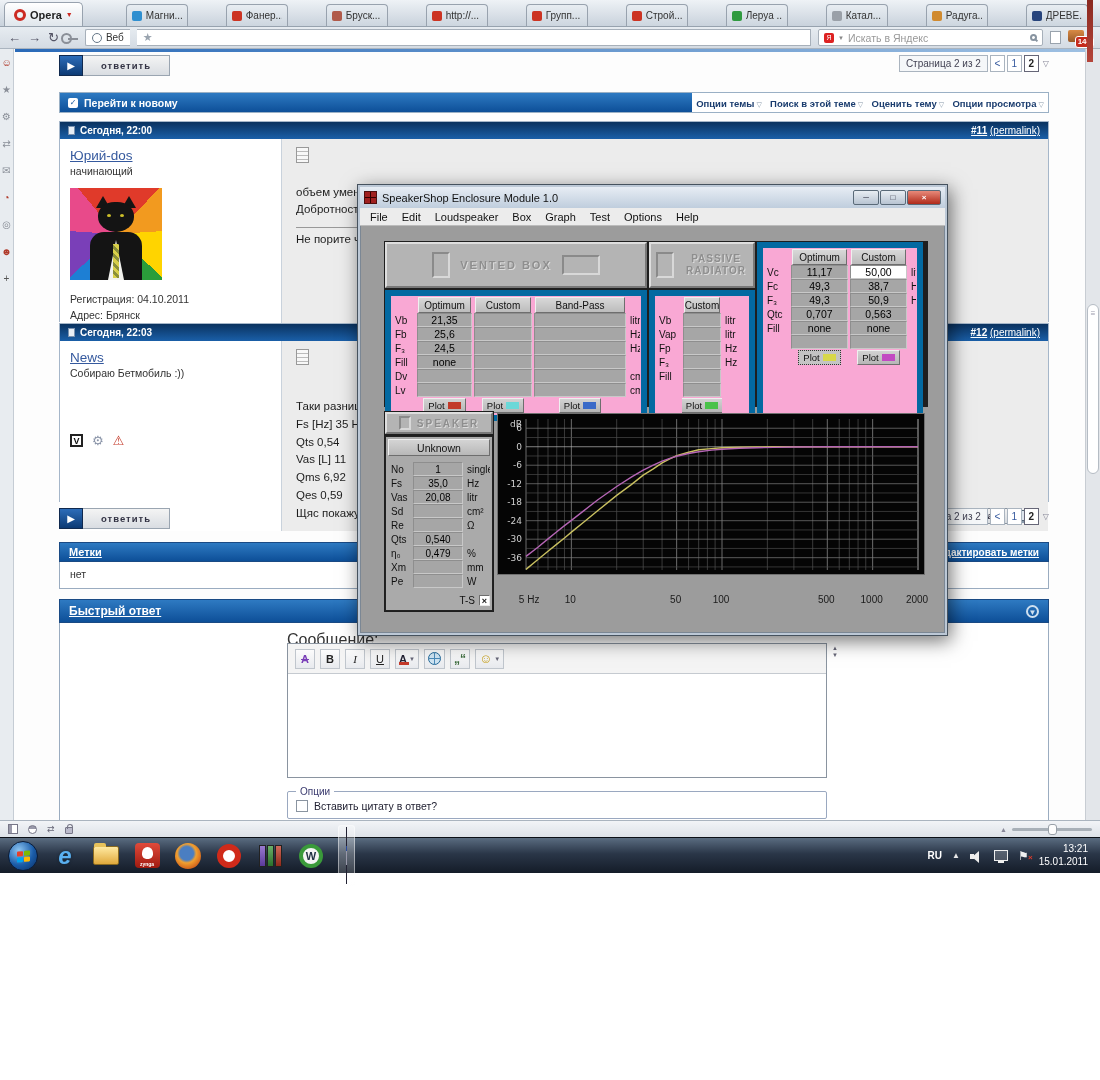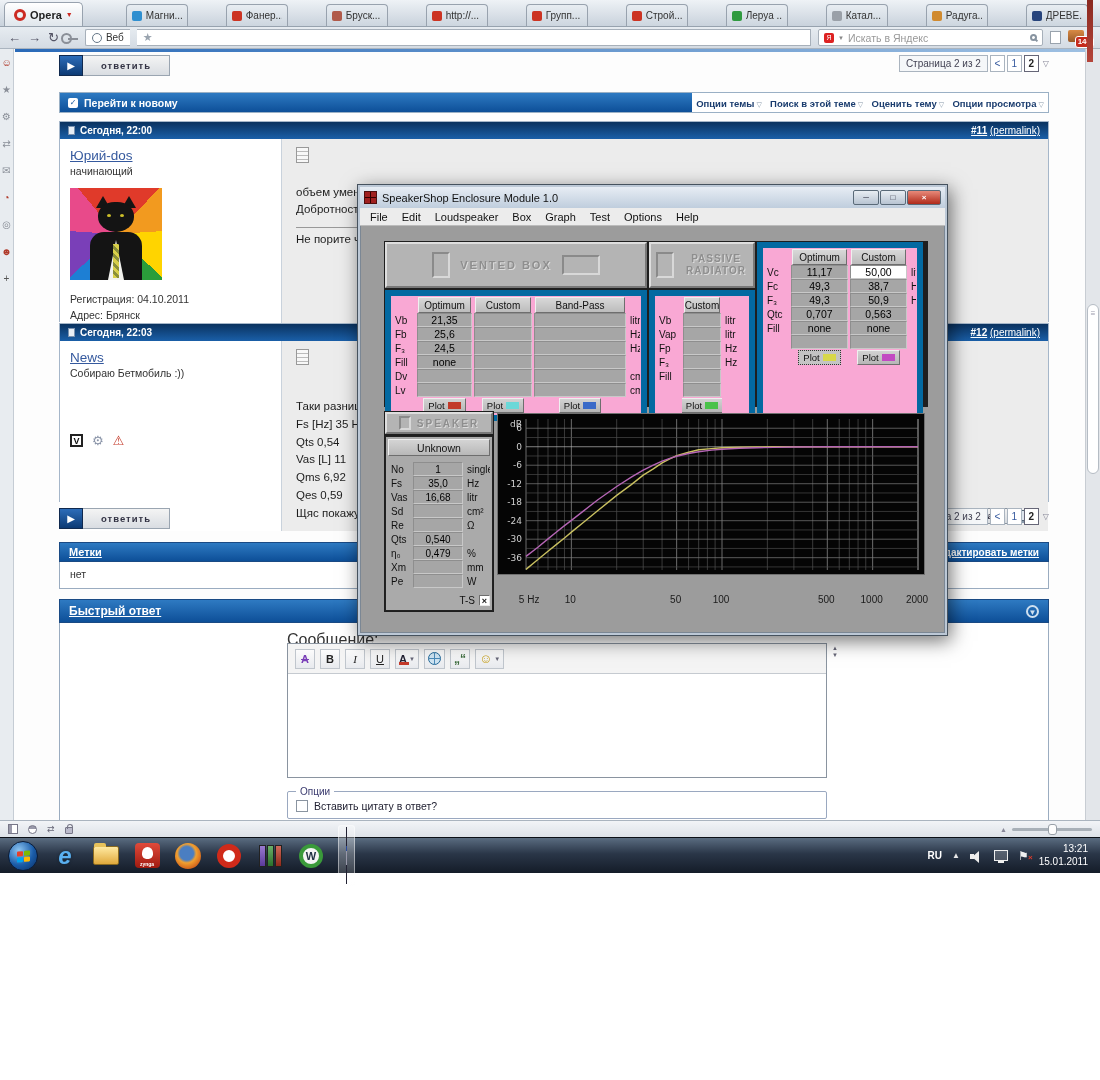--- a/index.html
+++ b/index.html
@@ -811,21 +811,21 @@
                 <span class="tc val">1</span>
                 <span class="tc unit">single</span>
               </div>
               <div class="sp-row">
                 <span class="tc lab">Fs</span>
                 <span class="tc val">35,0</span>
                 <span class="tc unit">Hz</span>
               </div>
               <div class="sp-row">
                 <span class="tc lab">Vas</span>
-                <span class="tc val">16,68</span>
+                <span class="tc val">20,08</span>
                 <span class="tc unit">litr</span>
               </div>
               <div class="sp-row">
                 <span class="tc lab">Sd</span>
                 <span class="tc val"></span>
                 <span class="tc unit">cm²</span>
               </div>
               <div class="sp-row">
                 <span class="tc lab">Re</span>
                 <span class="tc val"></span>

